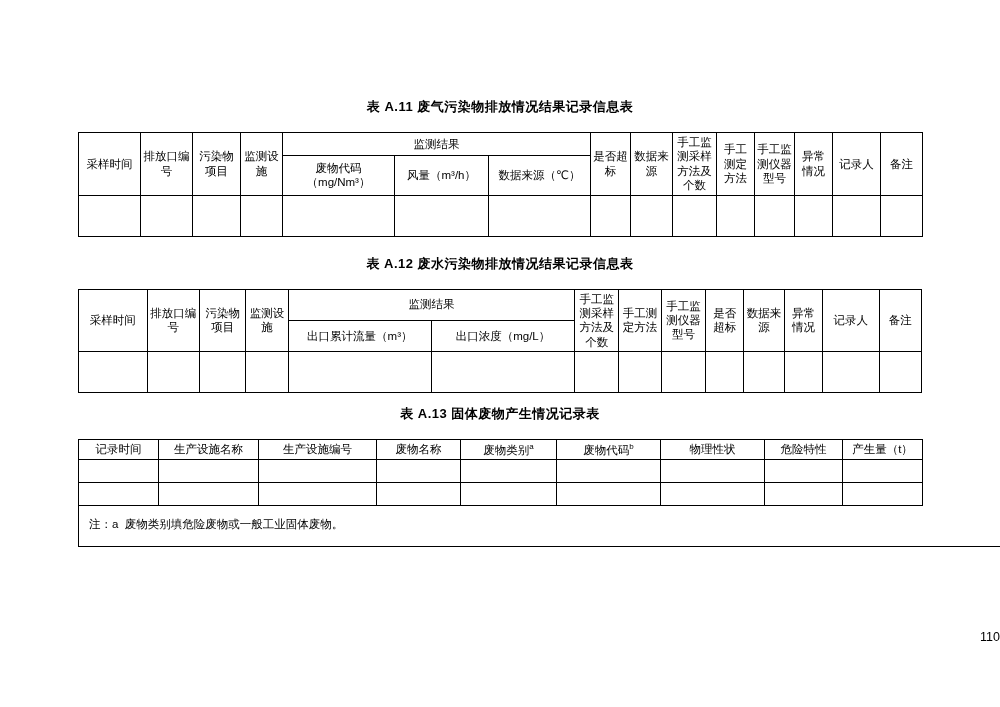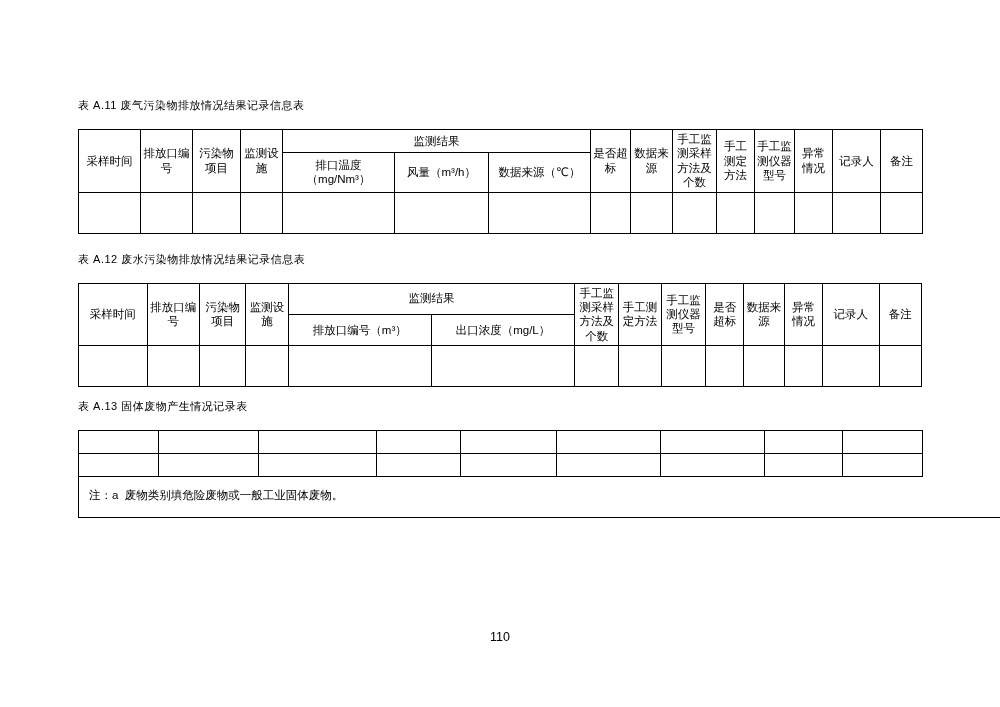--- a/index.html
+++ b/index.html
@@ -19,23 +19,23 @@
     box-sizing: border-box;
     overflow: hidden;
   }
   .content {
     position: absolute;
     left: 78px;
     top: 0;
     width: 844px;
   }
   .table-title {
-    text-align: left;
-    font-size: 11px;
-    font-weight: normal;
+    text-align: center;
+    font-size: 13px;
+    font-weight: bold;
     color: #000;
     letter-spacing: 0.5px;
   }
   table.doc {
     border-collapse: collapse;
     width: 844px;
     table-layout: fixed;
   }
   table.doc td, table.doc th {
     border: 1px solid #000;
@@ -67,21 +67,21 @@
     padding: 8px 10px 10px 10px;
     line-height: 1.9;
   }
   .note-line { white-space: pre; }
   .note-line.indent { padding-left: 14px; }
   .pagenum {
     position: absolute;
     left: 0;
     right: 0;
     top: 630px;
-    text-align: center;
+    text-align: right;
     font-size: 12.5px;
     color: #000;
   }
   sup { font-size: 8px; vertical-align: super; }
   .t1 { margin-top: 98px; }
   .t1-table { margin-top: 16px; }
   .t2 { margin-top: 18px; }
   .t2-table { margin-top: 16px; }
   .t3 { margin-top: 12px; }
   .t3-table { margin-top: 16px; }
@@ -121,21 +121,21 @@
           <td class="hdr" rowspan="2">是否超标</td>
           <td class="hdr" rowspan="2">数据来源</td>
           <td class="hdr v-narrow" rowspan="2">手工监测采样方法及个数</td>
           <td class="hdr v-narrow" rowspan="2">手工测定方法</td>
           <td class="hdr v-narrow" rowspan="2">手工监测仪器型号</td>
           <td class="hdr" rowspan="2">异常情况</td>
           <td class="hdr" rowspan="2">记录人</td>
           <td class="hdr" rowspan="2">备注</td>
         </tr>
         <tr>
-          <td class="hdr">排口温度（mg/Nm³）</td>
+          <td class="hdr">废物代码（mg/Nm³）</td>
           <td class="hdr">风量（m³/h）</td>
           <td class="hdr">数据来源（℃）</td>
         </tr>
         <tr class="empty-row">
           <td></td>
           <td></td>
           <td></td>
           <td></td>
           <td></td>
           <td></td>
@@ -180,21 +180,21 @@
           <td class="hdr v-narrow" rowspan="2">手工监测采样方法及个数</td>
           <td class="hdr v-narrow" rowspan="2">手工测定方法</td>
           <td class="hdr v-narrow" rowspan="2">手工监测仪器型号</td>
           <td class="hdr" rowspan="2">是否超标</td>
           <td class="hdr" rowspan="2">数据来源</td>
           <td class="hdr" rowspan="2">异常情况</td>
           <td class="hdr" rowspan="2">记录人</td>
           <td class="hdr" rowspan="2">备注</td>
         </tr>
         <tr>
-          <td class="hdr">排放口编号（m³）</td>
+          <td class="hdr">出口累计流量（m³）</td>
           <td class="hdr">出口浓度（mg/L）</td>
         </tr>
         <tr class="empty-row">
           <td></td>
           <td></td>
           <td></td>
           <td></td>
           <td></td>
           <td></td>
           <td></td>
@@ -217,20 +217,31 @@
           <col style="width:118px">
           <col style="width:84px">
         <col style="width:96px">
           <col style="width:104px">
           <col style="width:104px">
           <col style="width:78px">
           <col style="width:80px">
       </colgroup>
       <tbody>
         <tr>
+          <td class="hdr">记录时间</td>
+          <td class="hdr">生产设施名称</td>
+          <td class="hdr">生产设施编号</td>
+          <td class="hdr">废物名称</td>
+          <td class="hdr"><span>废物类别</span><sup>a</sup></td>
+          <td class="hdr"><span>废物代码</span><sup>b</sup></td>
+          <td class="hdr">物理性状</td>
+          <td class="hdr">危险特性</td>
+          <td class="hdr">产生量（t）</td>
+        </tr>
+        <tr>
           <td style="height:18px"></td>
           <td></td>
           <td></td>
           <td></td>
           <td></td>
           <td></td>
           <td></td>
           <td></td>
           <td></td>
         </tr>

